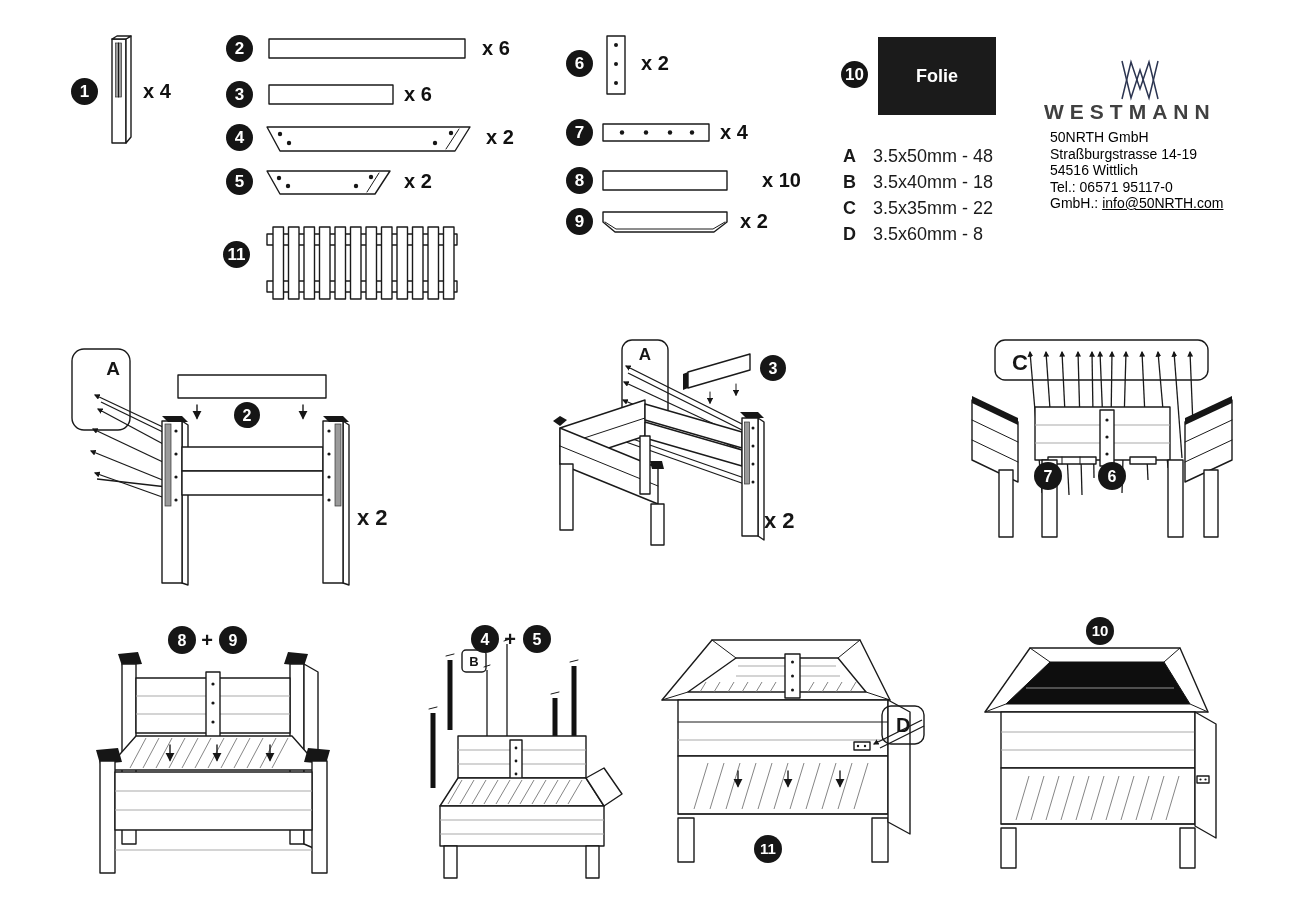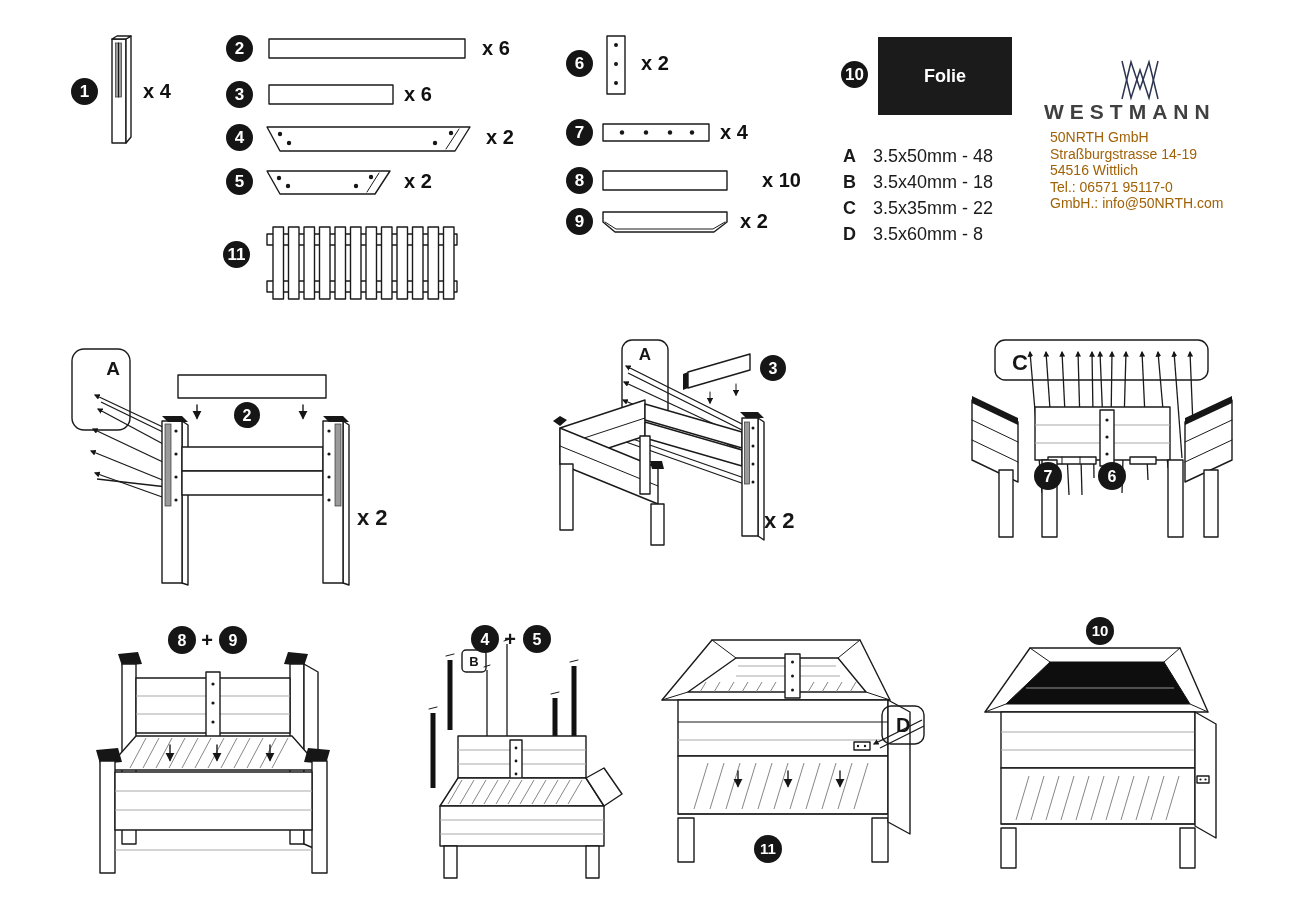--- a/index.html
+++ b/index.html
@@ -18,22 +18,22 @@
     align-items:center;justify-content:center;font-weight:700;font-size:18px;
   }
   .hw{position:absolute;display:flex;flex-direction:column;}
   .hw-row{display:flex;height:26px;align-items:center;}
   .hw-letter{width:30px;font-weight:700;font-size:18px;}
   .hw-spec{font-weight:400;font-size:18px;white-space:nowrap;}
   .brand-name{
     position:absolute;font-weight:700;font-size:21px;letter-spacing:6px;
     color:#404040;white-space:nowrap;
   }
-  .addr{position:absolute;font-size:14px;line-height:16.5px;color:#a16207;}
-  .addr .mail{text-align:center;}
+  .addr{position:absolute;font-size:14px;line-height:16.5px;color:#000000;}
+  .addr .mail{text-decoration:underline;text-align:center;}
   svg.diag{position:absolute;overflow:visible;}
   svg text{font-family:"Liberation Sans",sans-serif;}
   .o{fill:#ffffff;stroke:#1a1a1a;stroke-width:1.4;stroke-linejoin:round;}
   .n{fill:none;stroke:#1a1a1a;stroke-width:1.4;stroke-linejoin:round;stroke-linecap:round;}
   .thin{stroke-width:1;}
   .k{fill:#161616;stroke:none;}
   .gray{fill:#9a9a9a;stroke:#333;stroke-width:0.7;}
   .gl{fill:none;stroke:#aaaaaa;stroke-width:1.2;}
   .hatch{fill:none;stroke:#777;stroke-width:0.9;}
   .t{font-weight:bold;fill:#161616;}
@@ -145,21 +145,21 @@
 <div class="qty" style="left:762px;top:169px">x 10</div>
 
 <div class="badge" style="left:566px;top:208px">9</div>
 <svg class="diag" style="left:602px;top:211px" width="126" height="23" viewBox="0 0 126 23">
   <polygon class="o" points="1,1 125,1 125,11 112,21 13,21 1,11"></polygon>
   <polyline class="n thin" points="3,11 14,18 111,18 123,11"></polyline>
 </svg>
 <div class="qty" style="left:740px;top:210px">x 2</div>
 
 <div class="badge" style="left:841px;top:61px">10</div>
-<div class="foil-box" style="left:878px;top:37px;width:134px;height:78px">Folie</div>
+<div class="foil-box" style="left:878px;top:37px;width:118px;height:78px">Folie</div>
 
 <div class="hw" style="left:843px;top:143px">
   <div class="hw-row">
     <span class="hw-letter">A</span>
     <span class="hw-spec">3.5x50mm - 48</span>
   </div>
   <div class="hw-row">
     <span class="hw-letter">B</span>
     <span class="hw-spec">3.5x40mm - 18</span>
   </div>

